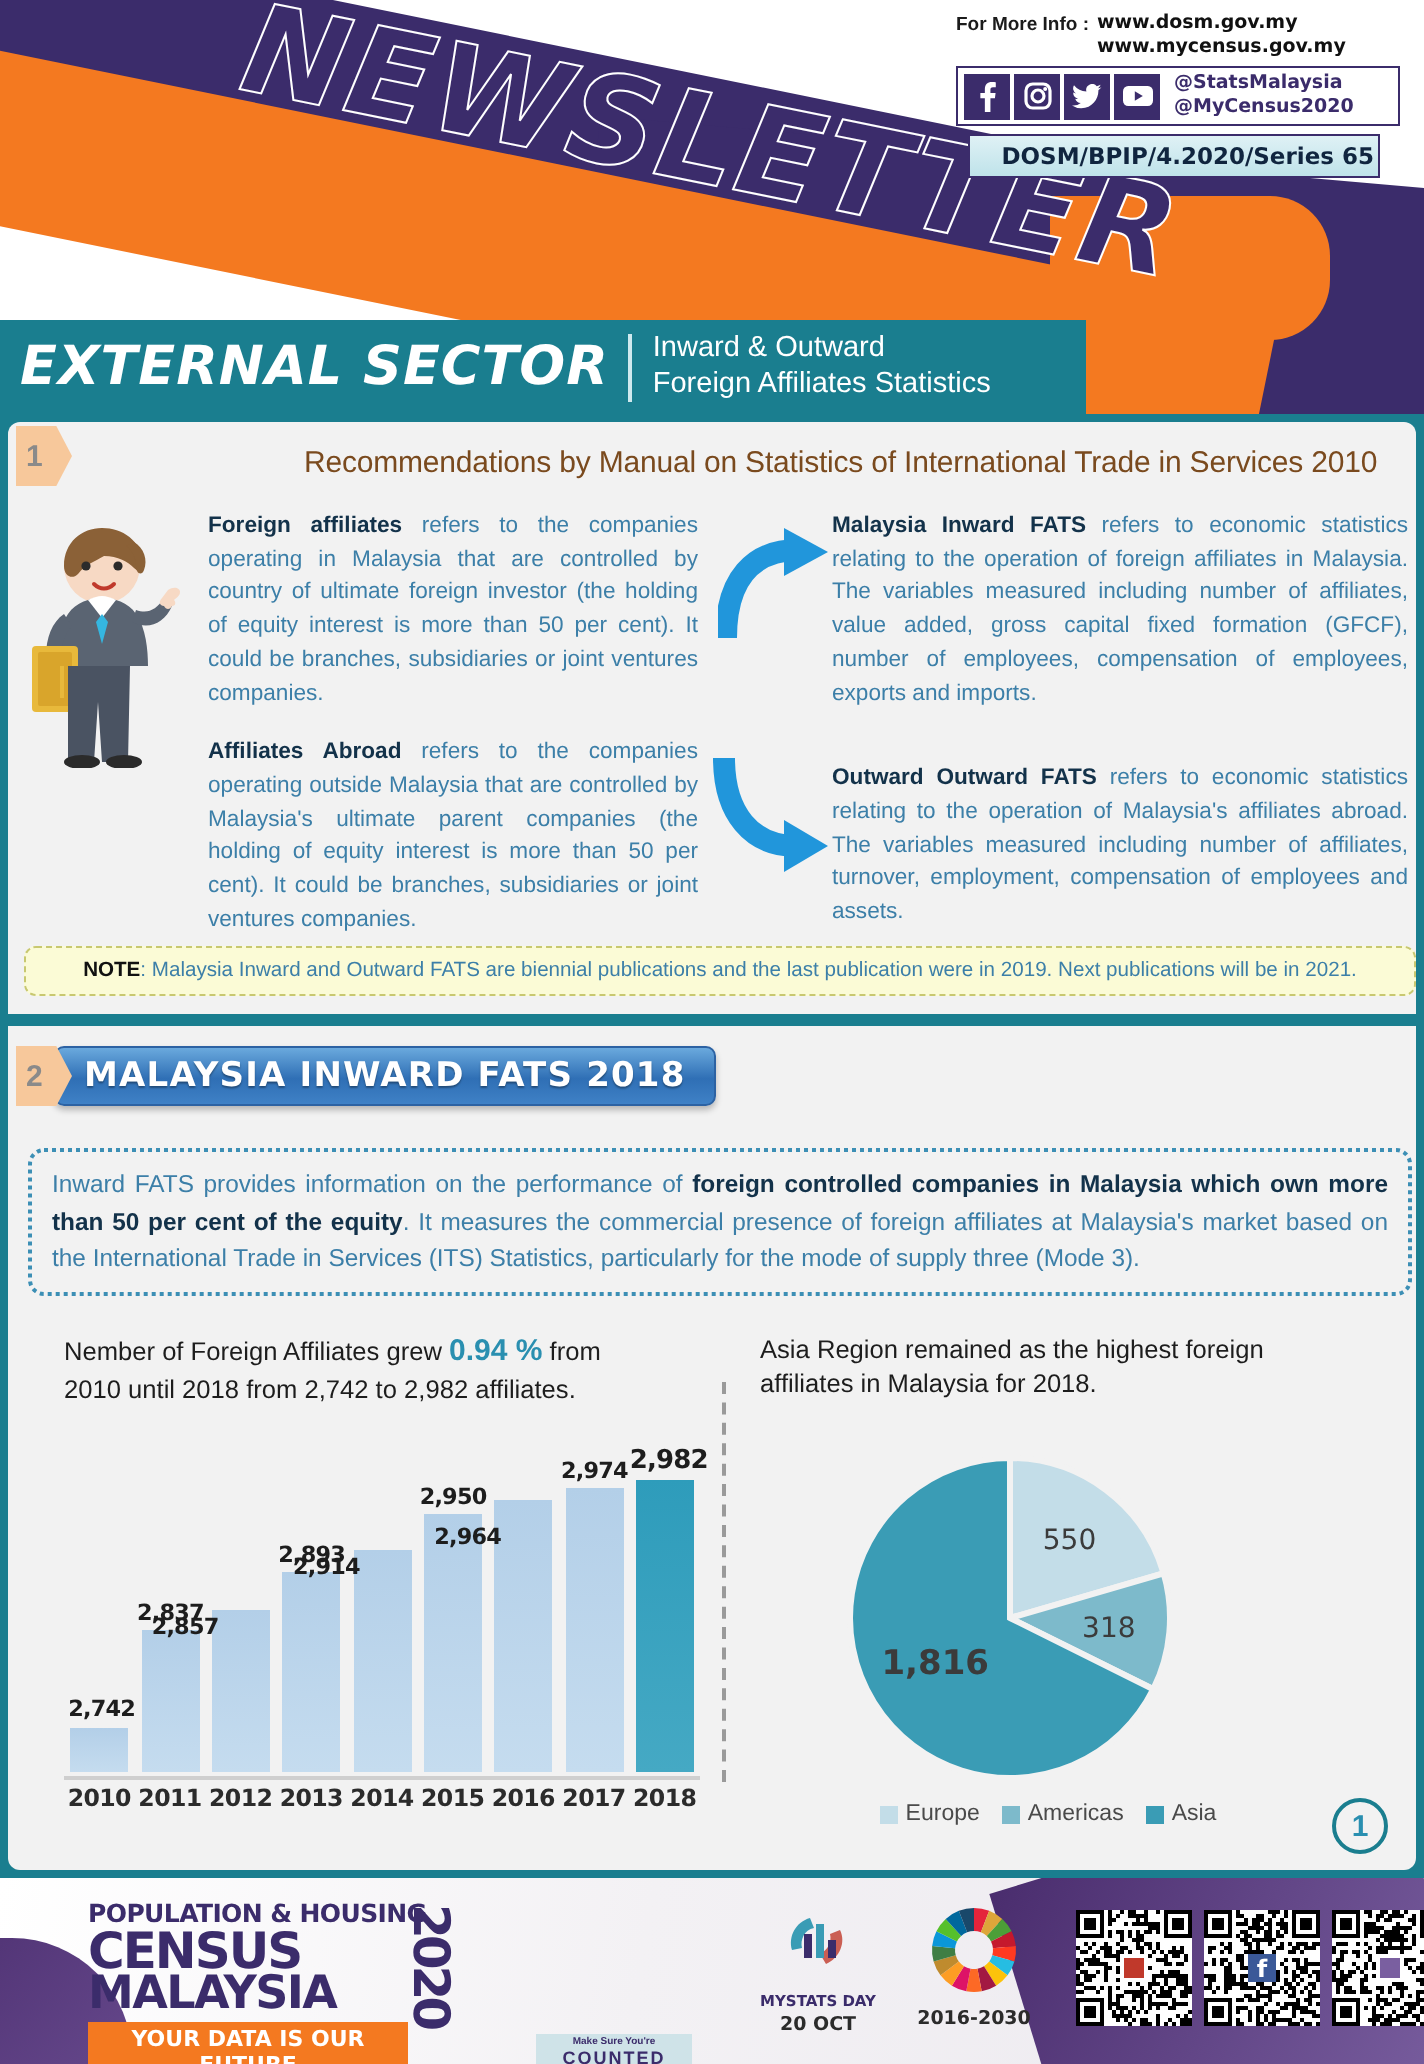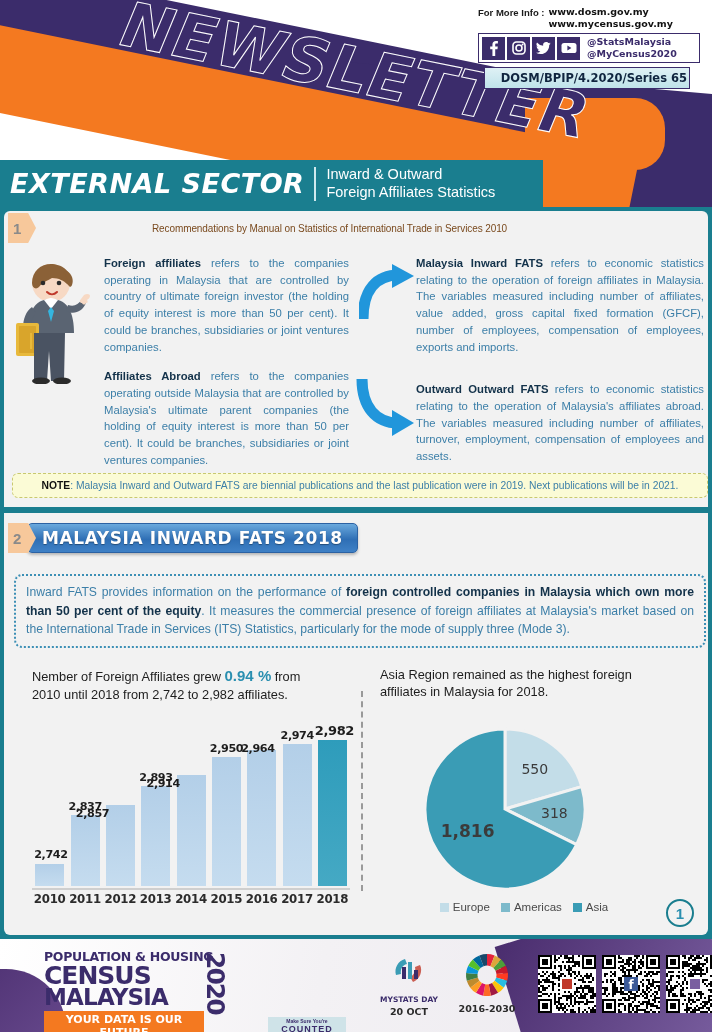--- a/index.html
+++ b/index.html
@@ -98,21 +98,21 @@
     height:30px; background:linear-gradient(#6aa9dd,#2f6fb5 55%, #3f81c6);
     border:1px solid #2c62a3; border-radius:5px;
     display:flex; align-items:center; padding:0 14px; margin-left:-9px;
     box-shadow:0 2px 3px rgba(0,0,0,0.25);
   }
   .chip-body span {
     color:#fff; font-weight:900; font-size:17px; letter-spacing:0.6px;
     font-family:"DejaVu Sans", sans-serif; text-shadow:0 1px 1px rgba(0,0,0,.35);
   }
   .chip-caption {
-    position:absolute; font-size:10px; color:#7a4a1e; letter-spacing:-0.1px;
+    position:absolute; font-size:15px; color:#7a4a1e; letter-spacing:-0.1px;
   }
 
   
   .def-area { position:absolute; left:0; top:40px; width:712px; height:215px; }
   .person { position:absolute; left:10px; top:8px; width:85px; height:125px; }
   .def-col { position:absolute; font-size:11.3px; line-height:1.48; color:#3c7fa8; text-align:justify; }
   .def-col b { color:#13324a; }
   .def-left { left:100px; top:4px; width:245px; }
   .def-right { left:412px; top:4px; width:288px; }
   .gap { height:13px; }
@@ -384,21 +384,21 @@
             <div class="bar-rect" style="height: 110.567px;"></div>
           </div>
           <div class="bar-val" style="left: 114.5px; top: 46.4333px;">2,914</div>
           <div class="bar-item" style="left: 179.833px; height: 155px;">
             <div class="bar-rect" style="height: 129.167px;"></div>
           </div>
           <div class="bar-val" style="left: 177.833px; top: 10.8333px;">2,950</div>
           <div class="bar-item" style="left: 215.167px; height: 155px;">
             <div class="bar-rect" style="height: 136.4px;"></div>
           </div>
-          <div class="bar-val" style="left: 185.167px; top: 11px; margin-left: 24px;">2,964</div>
+          <div class="bar-val" style="left: 185.167px; top: 31px;">2,964</div>
           <div class="bar-item" style="left: 250.5px; height: 155px;">
             <div class="bar-rect" style="height: 141.567px;"></div>
           </div>
           <div class="bar-val" style="left: 248.5px; top: -1.56667px;">2,974</div>
           <div class="bar-item" style="left: 285.833px; height: 155px;">
             <div class="bar-rect last" style="height: 145.7px;"></div>
           </div>
           <div class="bar-val" style="left: 282.833px; top: -7.7px; font-size: 13px;">2,982</div>
         </div>
       <div class="bar-axis"></div>

